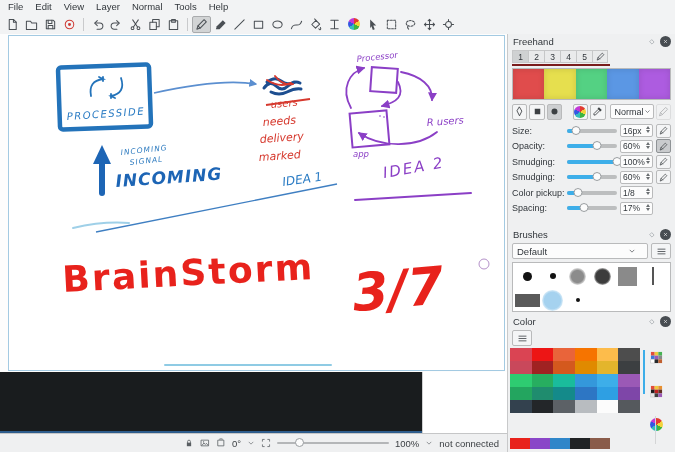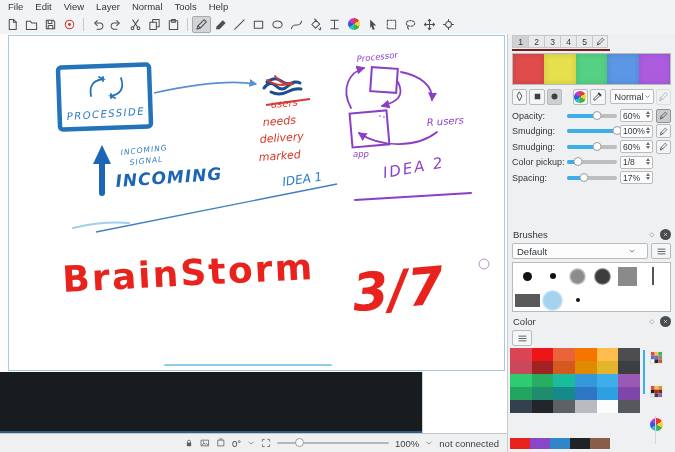--- a/index.html
+++ b/index.html
@@ -374,20 +374,34 @@
               <path d="M3.5 5.5 7 9l3.5-3.5"></path>
             </svg>
           </span>
         <span>not connected</span>
       </div>
     </div>
 
     <div class="dock">
 
       <div class="panel panel-freehand">
+        <div class="panel-title">
+          <span>Freehand</span>
+          <span class="spacer"></span>
+          <span class="float-icon" id="fh-float">
+              <svg width="8" height="8" viewBox="0 0 14 14" fill="none" stroke="currentColor" stroke-width="1.1" stroke-linecap="round" stroke-linejoin="round">
+                <rect x="4.4" y="4.4" width="5.2" height="5.2" transform="rotate(45 7 7)"></rect>
+              </svg>
+            </span>
+          <span class="close-icon" id="fh-close">
+              <svg width="7" height="7" viewBox="0 0 14 14" fill="none" stroke="currentColor" stroke-width="1.1" stroke-linecap="round" stroke-linejoin="round">
+                <path d="M4.5 4.5l5 5M9.5 4.5l-5 5"></path>
+              </svg>
+            </span>
+        </div>
         <div class="fh-tabs" id="fh-tabs">
             <div class="fh-tab active">1</div>
             <div class="fh-tab">2</div>
             <div class="fh-tab">3</div>
             <div class="fh-tab">4</div>
             <div class="fh-tab">5</div>
             <div class="fh-tab">
               <svg width="9" height="9" viewBox="0 0 14 14" fill="none" stroke="currentColor" stroke-width="1.1" stroke-linecap="round" stroke-linejoin="round">
                 <path d="M2 12l1.2-3.6L9.8 1.8l2.4 2.4-6.6 6.6z"></path>
                 <path d="M3.2 8.4l2.4 2.4"></path>
@@ -436,20 +450,37 @@
                 </svg></span>
           </span>
           <span class="cfg-btn disabled" id="cfg-erase">
               <svg width="11" height="11" viewBox="0 0 14 14" fill="none" stroke="currentColor" stroke-width="1.1" stroke-linecap="round" stroke-linejoin="round">
                 <path d="M2 12l1.2-3.6L9.8 1.8l2.4 2.4-6.6 6.6z"></path>
                 <path d="M3.2 8.4l2.4 2.4"></path>
               </svg>
             </span>
         </div>
         <div class="sliders" id="fh-sliders">
+            <div class="srow">
+              <span class="slabel">Size:</span>
+              <span class="strack">
+                <span class="sfill" style="width: 17%;"></span>
+                <span class="shandle" style="left: 17%;"></span>
+              </span>
+              <span class="spin">16px<span class="spin-arrows">
+                  <span class="tri-up"></span>
+                  <span class="tri-down"></span>
+                </span></span>
+              <span class="penbtn">
+                <svg width="9" height="9" viewBox="0 0 14 14" fill="none" stroke="currentColor" stroke-width="1.1" stroke-linecap="round" stroke-linejoin="round">
+                  <path d="M2 12l1.2-3.6L9.8 1.8l2.4 2.4-6.6 6.6z"></path>
+                  <path d="M3.2 8.4l2.4 2.4"></path>
+                </svg>
+              </span>
+            </div>
             <div class="srow">
               <span class="slabel">Opacity:</span>
               <span class="strack">
                 <span class="sfill" style="width: 60%;"></span>
                 <span class="shandle" style="left: 60%;"></span>
               </span>
               <span class="spin">60%<span class="spin-arrows">
                   <span class="tri-up"></span>
                   <span class="tri-down"></span>
                 </span></span>

